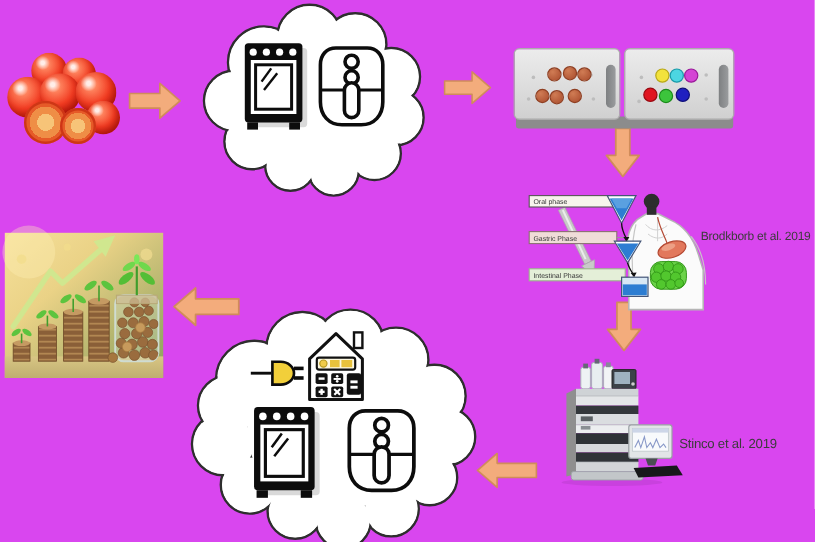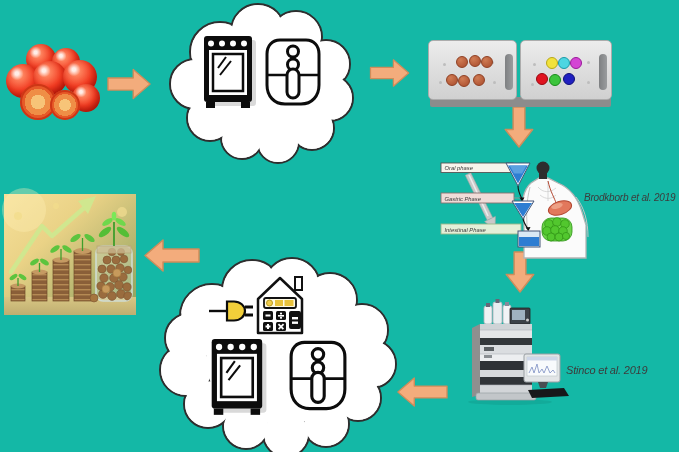--- a/index.html
+++ b/index.html
@@ -1,16 +1,16 @@
 <!DOCTYPE html>
 <html><head>
 <meta charset="utf-8">
 <style>
   html,body{margin:0;padding:0;background:#fff;font-family:"Liberation Sans",sans-serif;}
-  #canvas{position:relative;width:679px;height:452px;background:#14b8a6;overflow:hidden;font-style:italic;}
+  #canvas{position:relative;width:679px;height:452px;background:#d946ef;overflow:hidden;}
   .abs{position:absolute;}
   svg{display:block;overflow:visible;}
 
   
   .caption{position:absolute;font-size:10px;color:#3c3c3c;letter-spacing:-0.2px;white-space:nowrap;}
 
   
   .tomatoes{position:absolute;left:6px;top:40px;width:96px;height:84px;}
   .tom{position:absolute;border-radius:50%;
        background:radial-gradient(circle at 32% 28%, rgba(255,255,255,.85) 0 5%, rgba(255,255,255,0) 20%),

